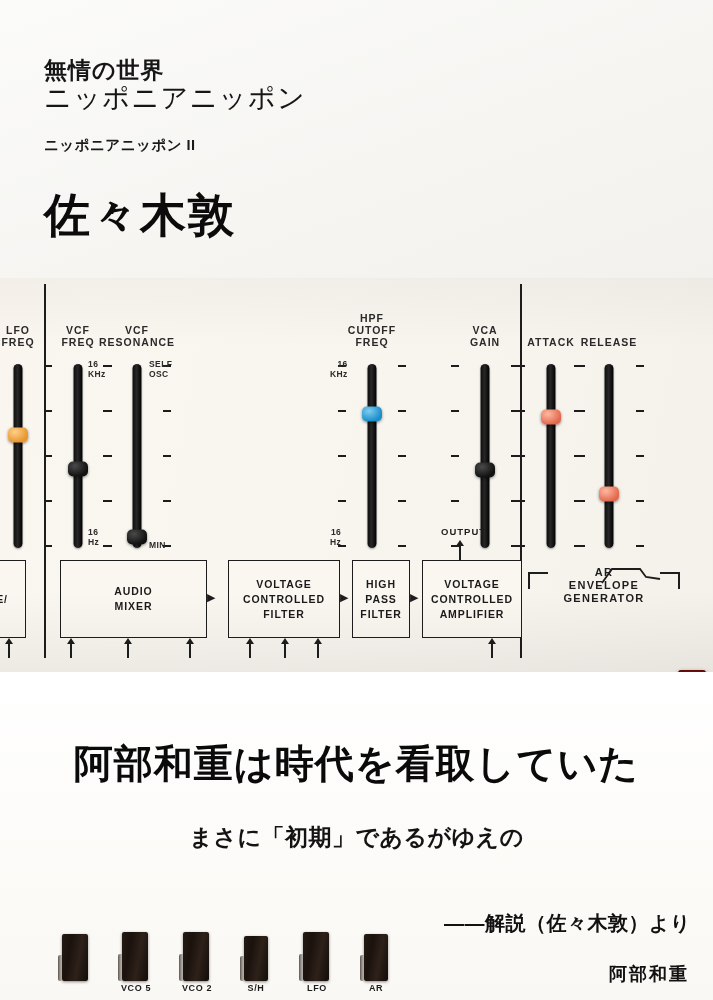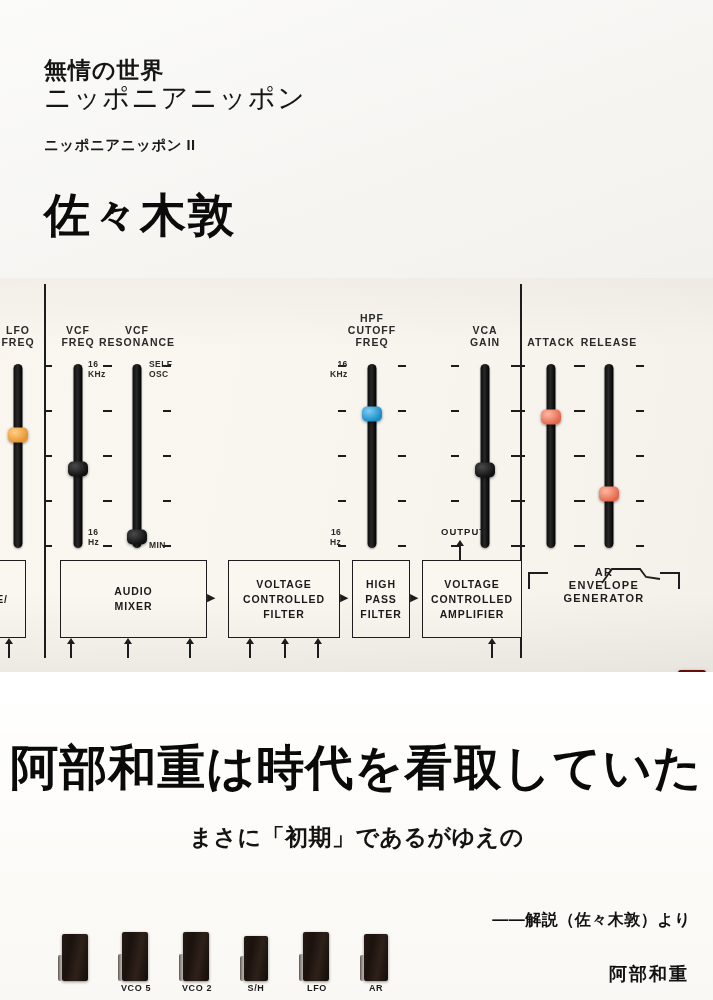--- a/index.html
+++ b/index.html
@@ -83,26 +83,26 @@
     border-bottom:6px solid #1d1d1d;}
   .outlab{position:absolute;font-size:9.5px;font-weight:700;letter-spacing:1px;color:#1d1d1d;}
   .adsr{position:absolute;left:548px;top:628px;width:170px;}
 
   
   .obi{position:absolute;left:0;top:672px;width:713px;height:328px;
     background:linear-gradient(180deg,#ffffff 0%,#fdfcfa 40%,#faf8f4 100%);}
   .obi-h1{position:absolute;left:0;width:713px;top:688px;text-align:center;
     font-size:47px;font-weight:700;letter-spacing:1px;color:#0a0a0a;line-height:1;}
   .obi-h2{position:absolute;left:0;width:713px;top:744px;text-align:center;
-    font-size:48px;font-weight:700;letter-spacing:1px;color:#0a0a0a;line-height:1;}
+    font-size:39px;font-weight:700;letter-spacing:1px;color:#0a0a0a;line-height:1;}
   .obi-s1{position:absolute;left:0;width:713px;top:826px;text-align:center;
     font-size:23px;font-weight:700;letter-spacing:.5px;color:#131313;line-height:1;}
   .obi-s2{position:absolute;left:0;width:713px;top:868px;text-align:center;
     font-size:23px;font-weight:700;letter-spacing:.5px;color:#131313;line-height:1;}
-  .obi-cite{position:absolute;right:22px;top:910px;font-size:16px;font-weight:700;
+  .obi-cite{position:absolute;right:22px;top:910px;font-size:20px;font-weight:700;
     letter-spacing:.5px;color:#111;}
   .publisher{position:absolute;right:24px;top:962px;font-size:18px;font-weight:700;
     letter-spacing:2px;color:#111;}
 
   
   .sw{position:absolute;border-radius:2px;
     background:linear-gradient(100deg,#241a14 0%,#1b120d 30%,#2e211a 62%,#120c08 100%);
     box-shadow:0 1px 3px rgba(0,0,0,.45);}
   .sw::after{content:"";position:absolute;left:-4px;bottom:0;width:5px;height:55%;
     background:linear-gradient(90deg,rgba(40,28,20,.75),rgba(40,28,20,0));

